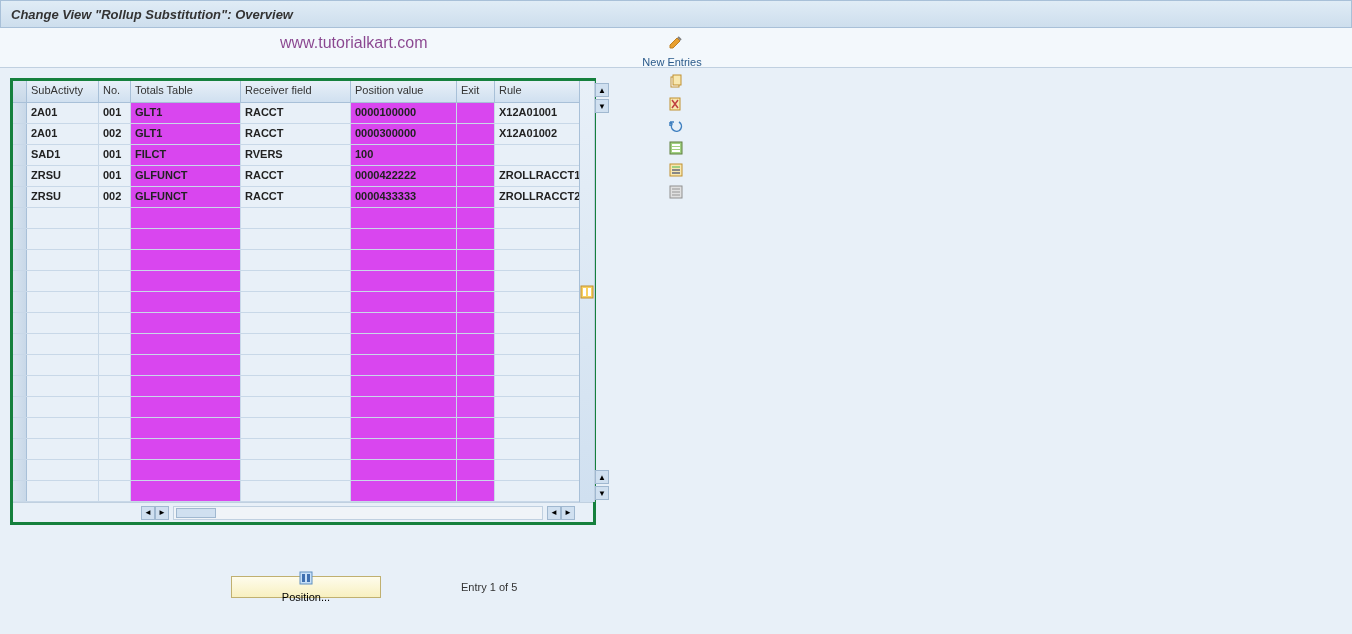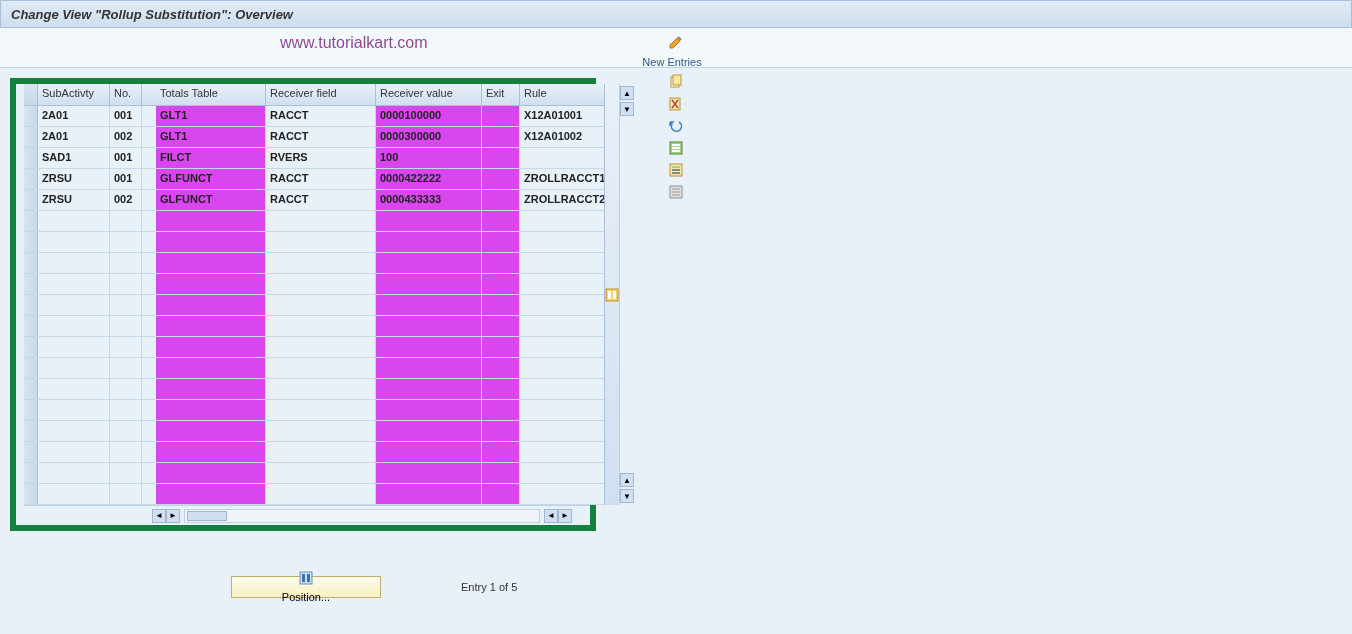--- a/index.html
+++ b/index.html
@@ -56,24 +56,23 @@
       color: #701a75;
       font-size: 16px;
       opacity: 0.8;
       pointer-events: none;
     }
     .content-area {
       padding: 10px;
     }
     .table-container {
       width: 586px;
-      border: 6px solid #15803d;
+      border: 3px solid #15803d;
       background: #e8f0f8;
       position: relative;
-      padding-left: 8px;
     }
     .table-scroll-area {
       display: flex;
     }
     .table-main {
       flex: 1;
     }
     .table-header {
       display: flex;
       background: linear-gradient(#e8f0f8, #d0e0f0);
@@ -88,21 +87,21 @@
     .th {
       padding: 3px 4px;
       border-right: 1px solid #a8c0d8;
       color: #333;
       font-size: 11px;
       overflow: hidden;
       white-space: nowrap;
     }
     .col-subactivity { width: 72px; }
     .col-no { width: 32px; }
-    .col-totals { width: 110px; margin-left: 14px; }
+    .col-totals { width: 110px; }
     .col-receiver { width: 110px; }
     .col-constant { width: 106px; }
     .col-exit { width: 38px; }
     .col-rule { width: 84px; border-right: none; }
     .config-col {
       width: 18px;
       background: linear-gradient(#e8f0f8, #d0e0f0);
       border-left: 1px solid #a8c0d8;
       display: flex;
       align-items: center;
@@ -299,21 +298,21 @@
 <div class="content-area">
   <div class="table-container">
     <div class="table-scroll-area">
       <div class="table-main">
         <div class="table-header">
           <div class="row-selector-head"></div>
           <div class="th col-subactivity">SubActivty</div>
           <div class="th col-no">No.</div>
           <div class="th col-totals">Totals Table</div>
           <div class="th col-receiver">Receiver field</div>
-          <div class="th col-constant">Receiver value</div>
+          <div class="th col-constant">Position value</div>
           <div class="th col-exit">Exit</div>
           <div class="th col-rule">Rule</div>
         </div>
         <div class="table-body" id="table-body">
             <div class="tr">
               <div class="row-selector"></div>
               <div class="td col-subactivity">2A01</div>
               <div class="td col-no">001</div>
               <div class="td col-totals editable">GLT1</div>
               <div class="td col-receiver">RACCT</div>

